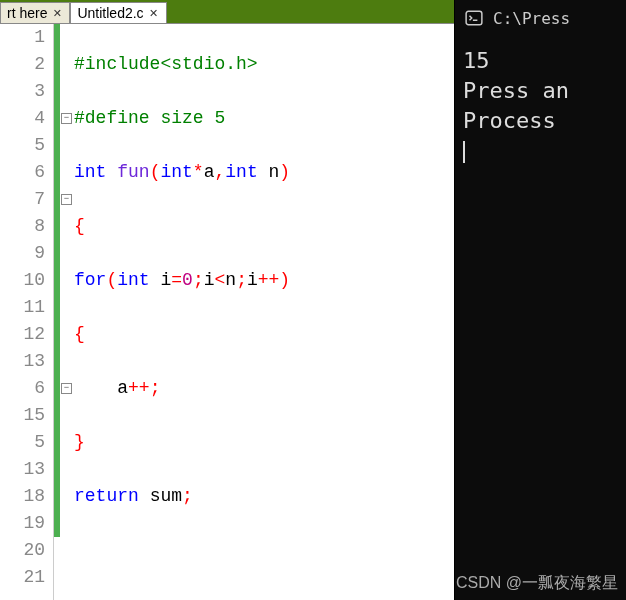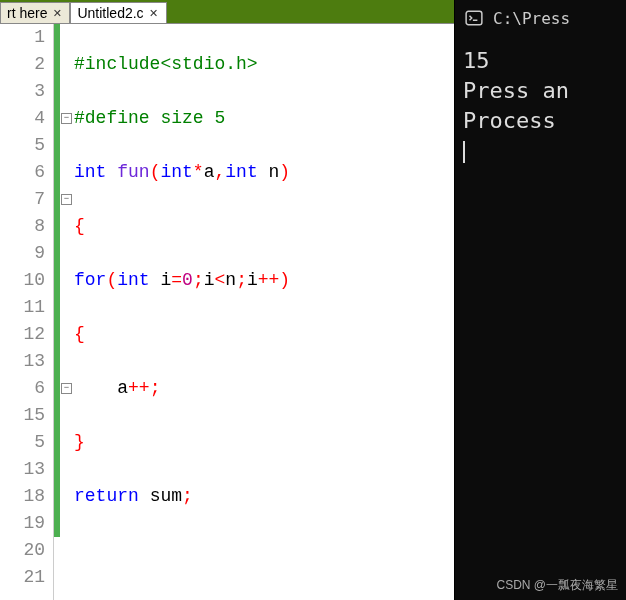--- a/index.html
+++ b/index.html
@@ -139,21 +139,21 @@
       display: inline-block;
       width: 2px;
       height: 22px;
       background: #ddd;
       vertical-align: middle;
     }
     .watermark {
       position: fixed;
       right: 8px;
       bottom: 6px;
-      font-size: 12px;
+      font-size: 16px;
       color: #aaa;
       font-family: Tahoma, sans-serif;
       pointer-events: none;
     }
   </style>
 </head>
 <body>
 
 <div class="editor-pane">
   <div class="tabs">

